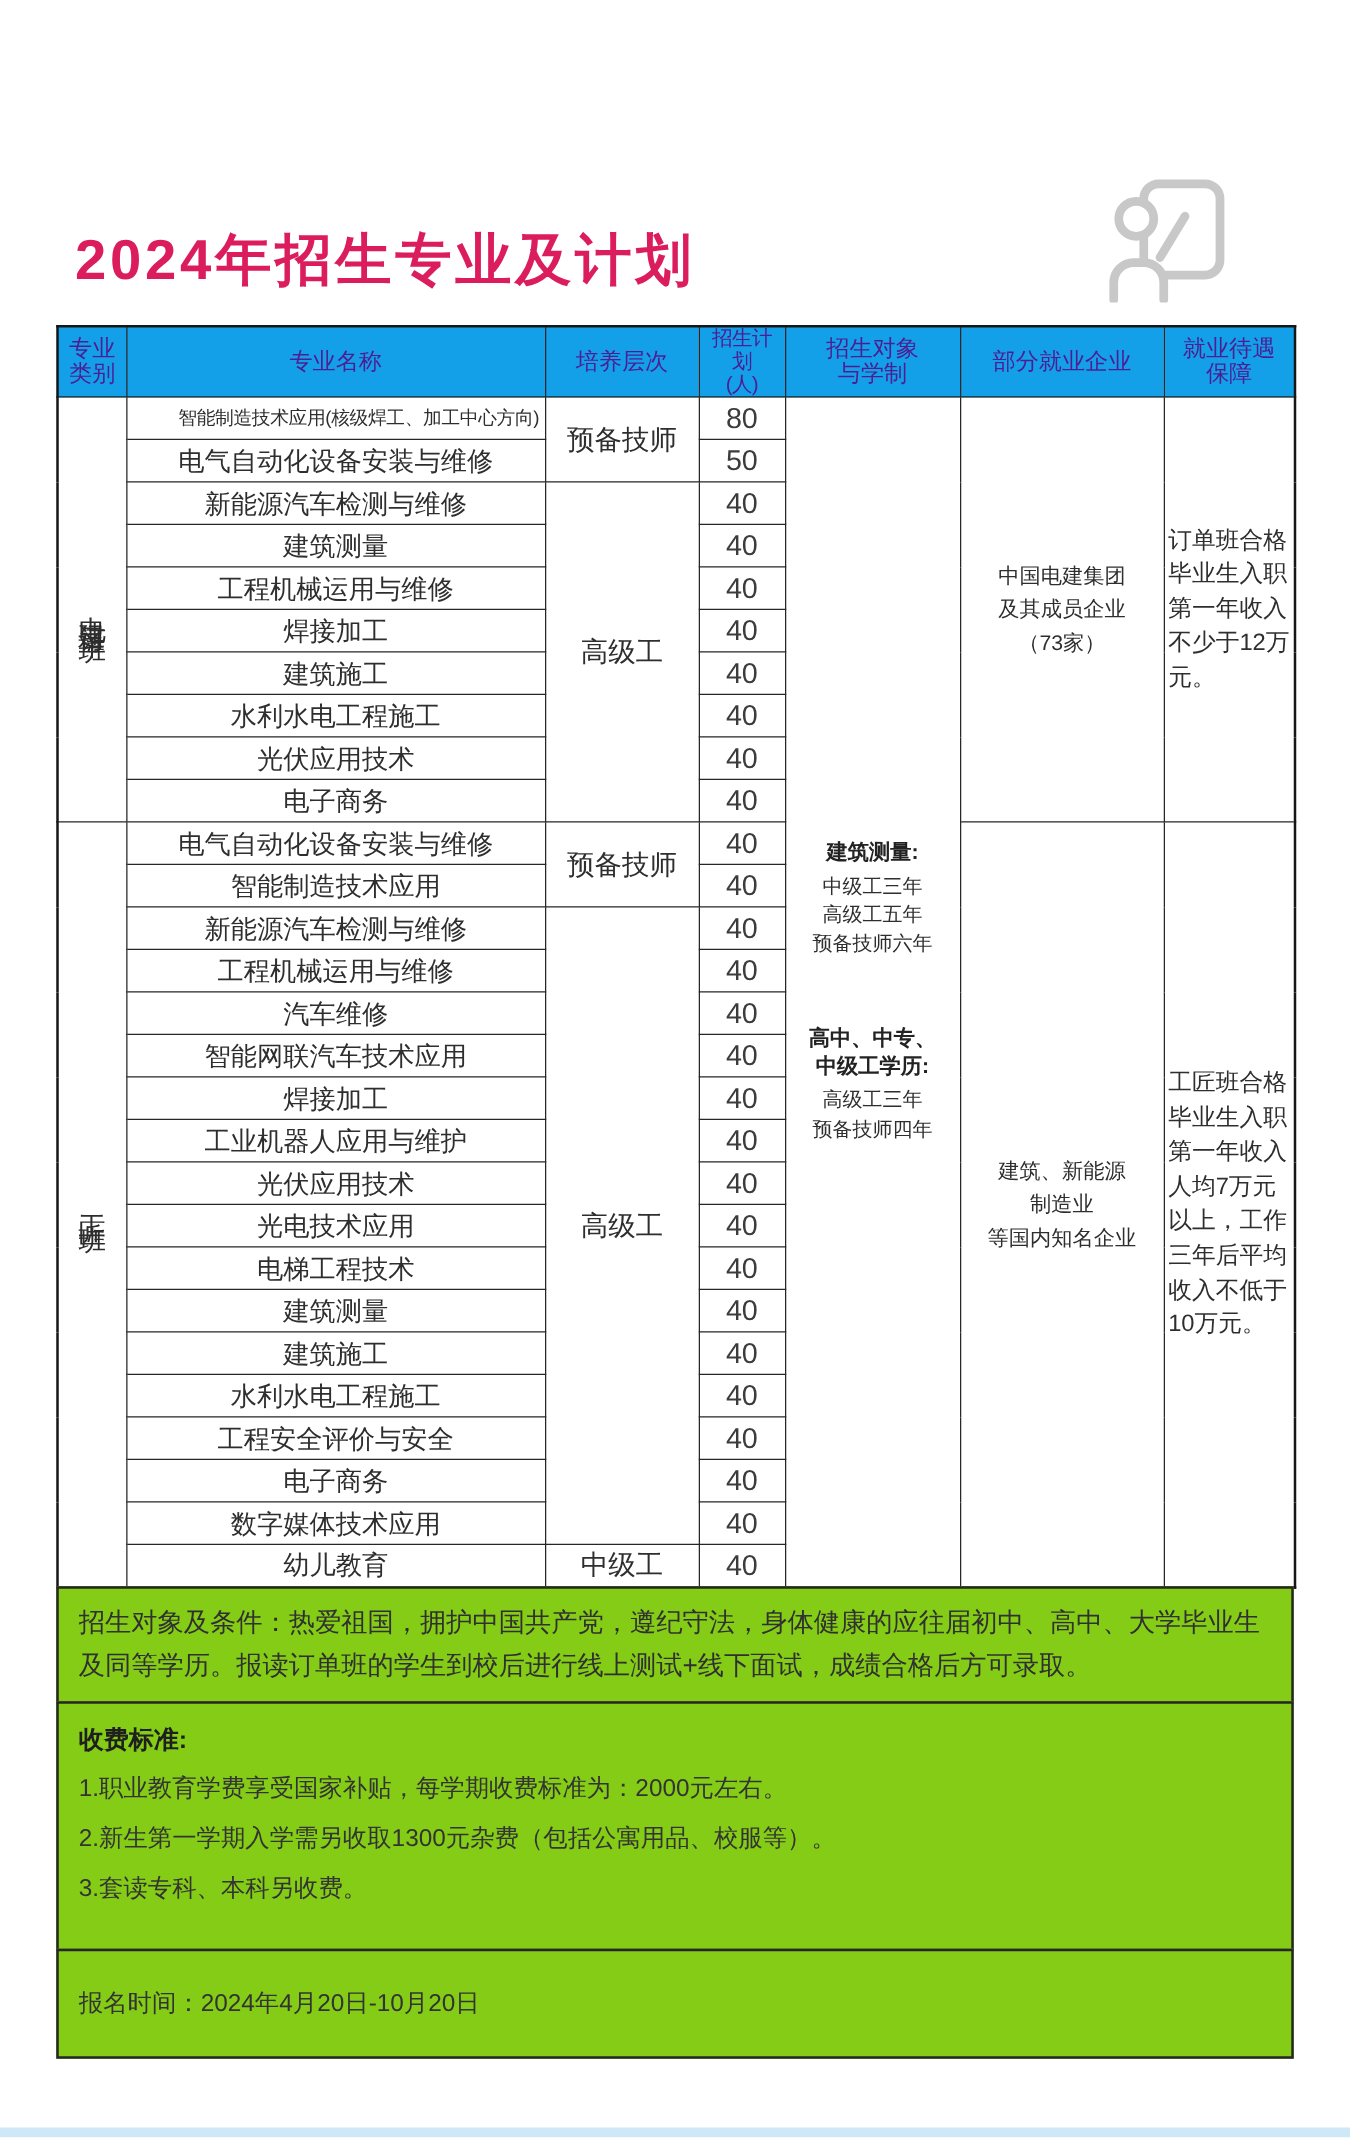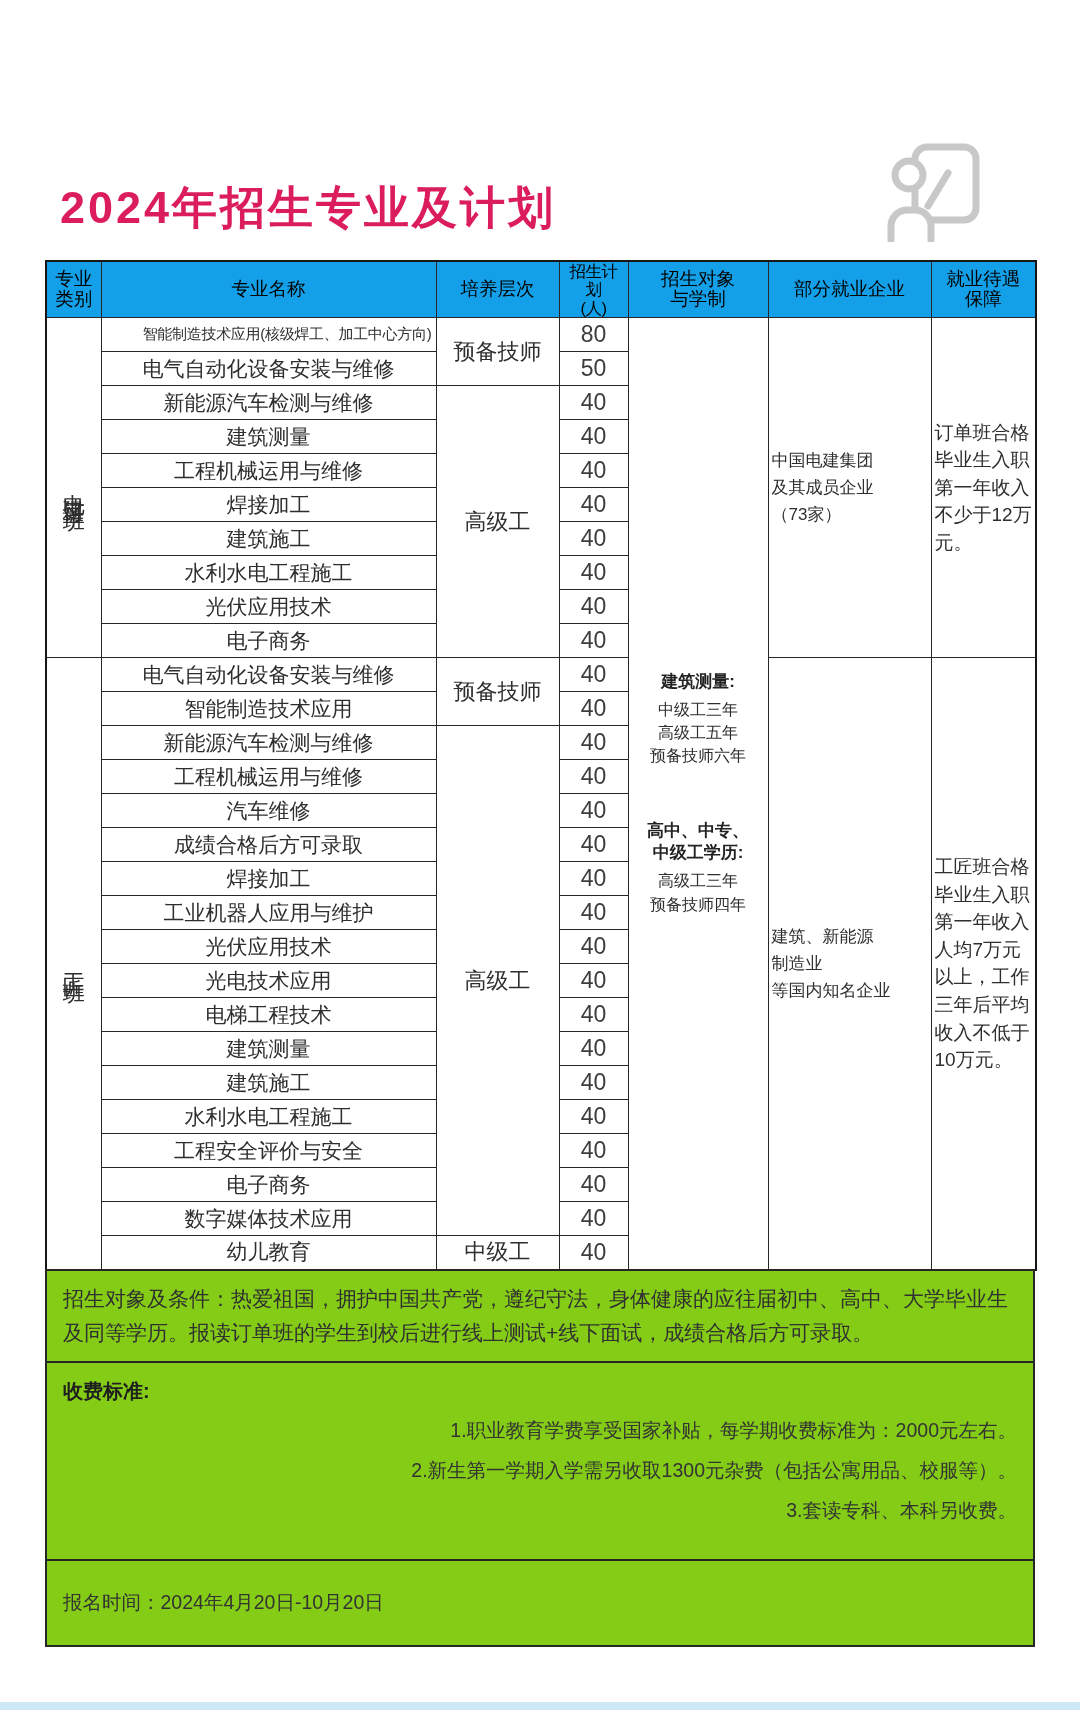--- a/index.html
+++ b/index.html
@@ -19,54 +19,54 @@
   .logo{position:absolute;left:884px;top:142px;width:100px;height:100px;}
   
   table.plan{
     border-collapse:collapse;table-layout:fixed;width:990px;
     border:2.5px solid #161616;
   }
   table.plan th,table.plan td{
     border:1.5px solid #262626;padding:0 3px;box-sizing:border-box;
   }
   thead th{
-    background:#14A0E8;color:#000000;height:42px;
+    background:#14A0E8;color:#4c1d95;height:42px;
     font-size:18.5px;font-weight:500;line-height:1.12;
     white-space:pre-line;vertical-align:middle;
   }
   thead th.th-sm{font-size:16.5px;letter-spacing:-0.5px;}
   tbody tr{height:34px;}
   td.cat{text-align:center;vertical-align:middle;}
   .vtext{
     writing-mode:vertical-rl;text-orientation:upright;
     font-size:22px;letter-spacing:4px;line-height:1;color:#2d2d2d;
     display:inline-block;
   }
   td.major{font-size:21px;text-align:center;color:#2e2e2e;}
   td.major.sm{font-size:15px;letter-spacing:-0.3px;padding-left:40px;}
   td.level{font-size:22px;text-align:center;color:#2e2e2e;vertical-align:middle;}
   td.num{font-size:23px;text-align:center;color:#3c3c3c;font-weight:400;}
   td.elig{vertical-align:middle;}
   .elig-inner{text-align:center;font-size:16px;line-height:1.45;color:#2e2e2e;}
   .elig-inner .b{font-weight:bold;font-size:17px;white-space:pre-line;line-height:1.35;margin-bottom:4px;color:#222;}
   .elig-inner .lines{white-space:pre-line;}
   .elig-inner .gap{margin-top:52px;}
-  td.comp{vertical-align:middle;text-align:left;margin-top:25px;}
+  td.comp{vertical-align:middle;text-align:center;margin-top:25px;}
   td.comp div{font-size:17px;line-height:1.6;white-space:pre-line;color:#2e2e2e;}
   td.welf{vertical-align:middle;padding:0 7px;}
   td.welf div{font-size:19px;line-height:1.45;text-align:left;color:#2e2e2e;word-break:break-all;}
   
   .box{
     width:990px;border:2px solid #262626;box-sizing:border-box;
     margin-top:-2px;background:#84cc16;
   }
   .box.notice{min-height:92px;padding:11px 16px;font-size:21px;line-height:1.62;color:#303030;}
   .box.fees{height:200px;padding:13px 16px;}
   .fees-title{font-weight:bold;font-size:20px;color:#1f1f1f;margin:2px 0 12px;}
-  .box.fees p{margin:0 0 13px;font-size:19.5px;color:#333;text-align:right;}
+  .box.fees p{margin:0 0 13px;font-size:19.5px;color:#333;}
   .box.signup{height:88px;padding:0 16px;display:flex;align-items:center;font-size:19.5px;color:#333;}
   .bottom-strip{position:absolute;left:0;bottom:0;width:1080px;height:8px;background:#CFE8F7;}
 </style>
 </head>
 <body>
 
 <div class="logo">
   <svg viewBox="0 0 100 100" width="100" height="100" aria-hidden="true">
     <g fill="none" stroke="#C8C8C8" stroke-width="7" stroke-linecap="round" stroke-linejoin="round">
       <rect x="31" y="5" width="61" height="73" rx="12"></rect>
@@ -195,21 +195,21 @@
     </tr>
     <tr>
       <td class="major">工程机械运用与维修</td>
       <td class="num">40</td>
     </tr>
     <tr>
       <td class="major">汽车维修</td>
       <td class="num">40</td>
     </tr>
     <tr>
-      <td class="major">成绩合格后方可录取</td>
+      <td class="major">智能网联汽车技术应用</td>
       <td class="num">40</td>
     </tr>
     <tr>
       <td class="major">焊接加工</td>
       <td class="num">40</td>
     </tr>
     <tr>
       <td class="major">工业机器人应用与维护</td>
       <td class="num">40</td>
     </tr>

